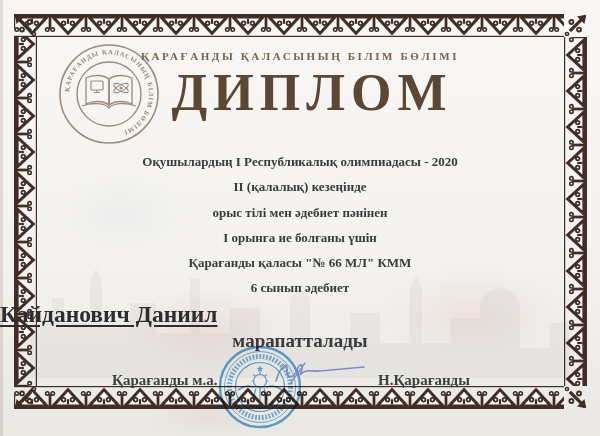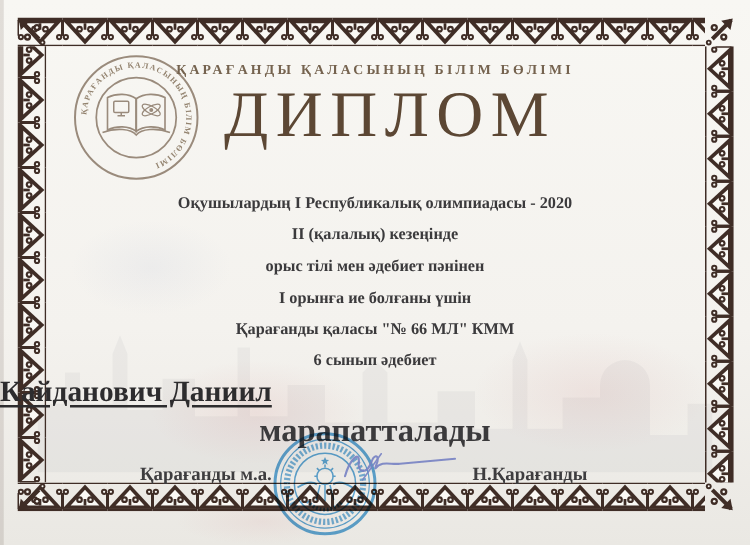--- a/index.html
+++ b/index.html
@@ -23,27 +23,27 @@
   .watermark{left:30px;top:228px;opacity:.055;}
   .blob{position:absolute;pointer-events:none;}
   .blob-a{left:120px;top:288px;width:170px;height:84px;background:radial-gradient(ellipse at center,rgba(214,148,148,.17),rgba(214,148,148,0) 70%);}
   .blob-b{left:378px;top:266px;width:190px;height:96px;background:radial-gradient(ellipse at center,rgba(210,148,148,.15),rgba(210,148,148,0) 70%);}
   .blob-c{left:56px;top:176px;width:130px;height:76px;background:radial-gradient(ellipse at center,rgba(160,172,205,.10),rgba(160,172,205,0) 70%);}
   .blob-d{left:140px;top:398px;width:140px;height:38px;background:radial-gradient(ellipse at center,rgba(214,150,150,.13),rgba(214,150,150,0) 70%);}
   
   .header{left:0;right:0;top:50px;text-align:center;font-size:11px;font-weight:600;
           letter-spacing:2.6px;color:#75634f;}
   .title{left:0;right:0;top:64px;text-align:center;font-size:52px;line-height:58px;
-         font-weight:normal;letter-spacing:6px;color:#5c4734;padding-left:24px;}
+         font-weight:bold;letter-spacing:6px;color:#5c4734;padding-left:24px;}
   .body-lines{left:37px;right:37px;top:149px;text-align:center;color:#3b3a3c;}
   .bline{font-size:13px;line-height:25.3px;font-weight:bold;}
   .bline .u{text-underline-offset:2px;}
   .name{left:0;right:0;top:301px;text-align:left;font-size:23.5px;font-weight:bold;
         color:#2d2c2e;text-decoration:underline;text-underline-offset:3px;}
-  .award{left:0;right:0;top:330px;text-align:center;font-size:26px;font-weight:bold;color:#3b3a3c;}
+  .award{left:0;right:0;top:330px;text-align:center;font-size:19px;font-weight:bold;color:#3b3a3c;}
   .footer-left{left:112px;top:372px;font-size:15px;font-weight:600;color:#3e3d3f;}
   .footer-right{left:378px;top:372px;font-size:15px;font-weight:600;color:#3e3d3f;}
   .logo{left:57px;top:42px;}
   .stamp{left:217px;top:342px;mix-blend-mode:multiply;opacity:.82;}
   .sig{left:272px;top:357px;opacity:.9;}
 </style>
 </head>
 <body>
 
 <div class="stage">

